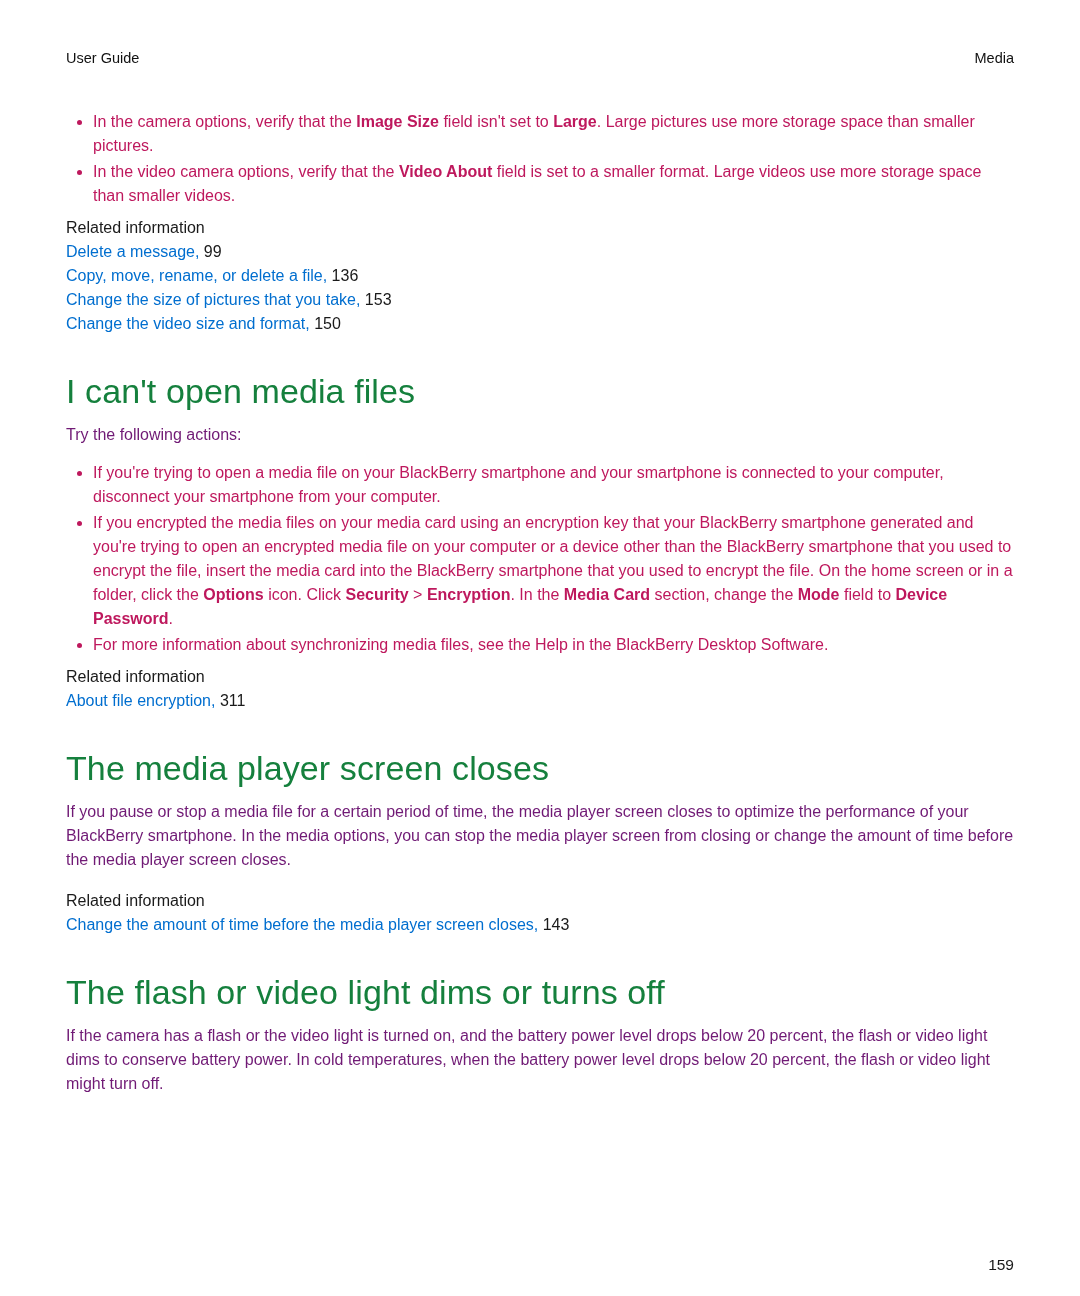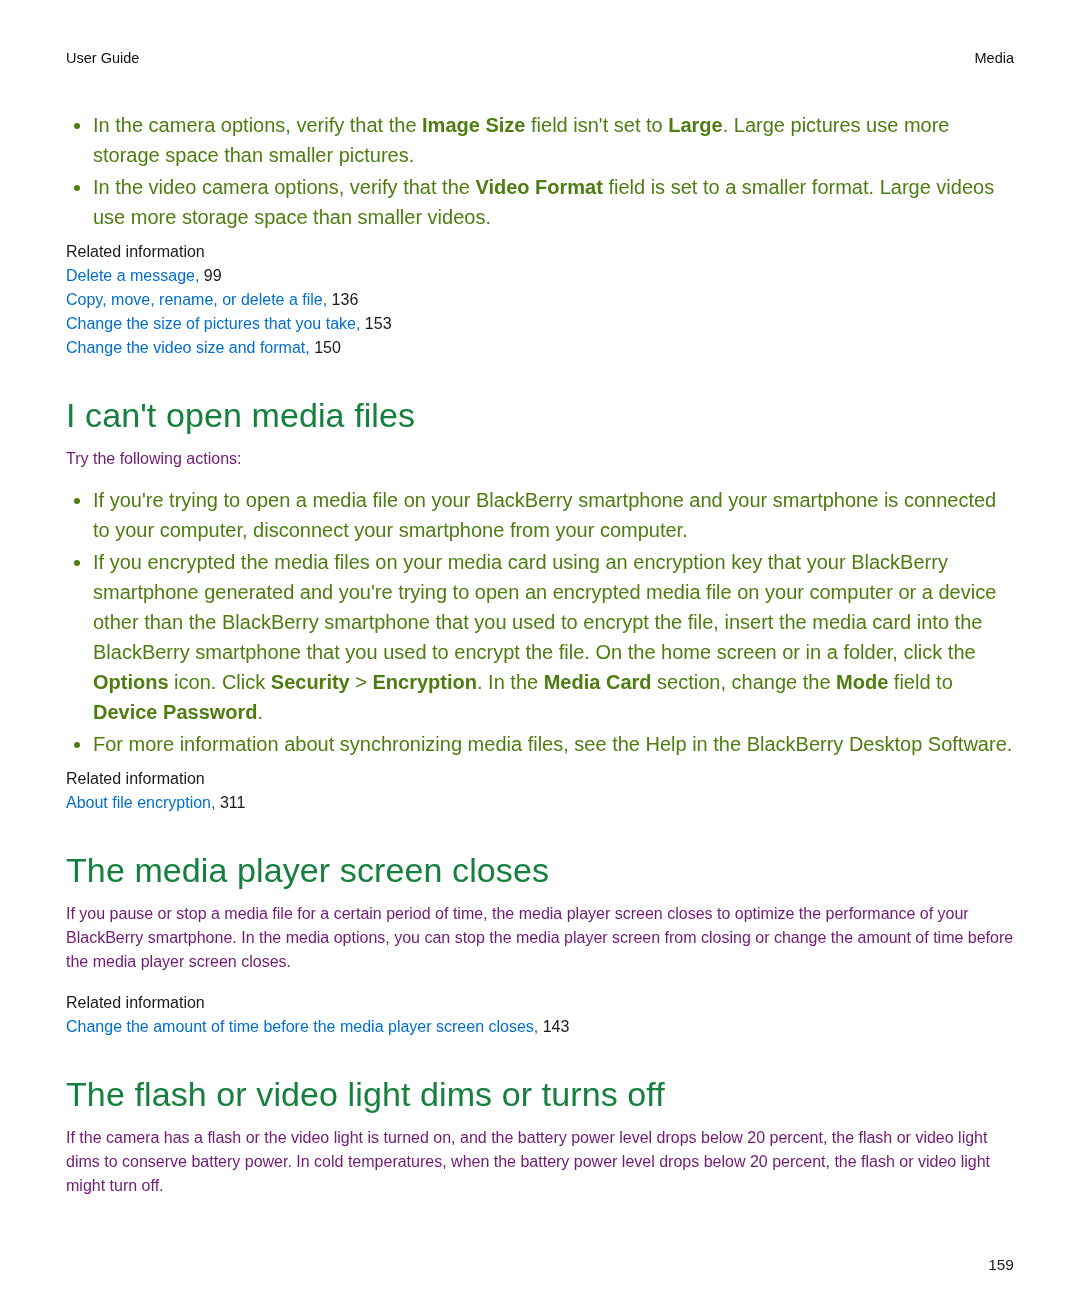--- a/index.html
+++ b/index.html
@@ -22,24 +22,24 @@
     font-size: 14.5px;
     color: #111;
     margin-bottom: 44px;
   }
   ul.bullets {
     list-style: disc;
     margin: 0 0 4px 0;
     padding-left: 27px;
   }
   ul.bullets li {
-    font-size: 20px;
+    font-size: 16px;
     line-height: 1.5;
     margin-bottom: 2px;
-    color: #4d7c0f;
+    color: #be185d;
   }
   .bold { font-weight: 700; }
   .related-heading {
     font-weight: 400;
     font-size: 16px;
     margin-top: 8px;
     line-height: 1.5;
   }
   .related-list {
     margin: 0 0 30px 0;
@@ -78,21 +78,21 @@
 
 <div class="page">
 
   <div class="header-row">
     <span>User Guide</span>
     <span>Media</span>
   </div>
 
   <ul class="bullets">
       <li><span>In the camera options, verify that the </span><span class="bold">Image Size</span><span> field isn't set to </span><span class="bold">Large</span><span>. Large pictures use more storage space than smaller pictures.</span></li>
-      <li><span>In the video camera options, verify that the </span><span class="bold">Video Format</span><span> field is set to a smaller format. Large videos use more storage space than smaller videos.</span></li>
+      <li><span>In the video camera options, verify that the </span><span class="bold">Video About</span><span> field is set to a smaller format. Large videos use more storage space than smaller videos.</span></li>
     </ul>
 
   <div class="related-heading">Related information</div>
   <ul class="related-list">
       <li><a href="#">Delete a message, </a><span>99</span></li>
       <li><a href="#">Copy, move, rename, or delete a file, </a><span>136</span></li>
       <li><a href="#">Change the size of pictures that you take, </a><span>153</span></li>
       <li><a href="#">Change the video size and format, </a><span>150</span></li>
     </ul>
 

